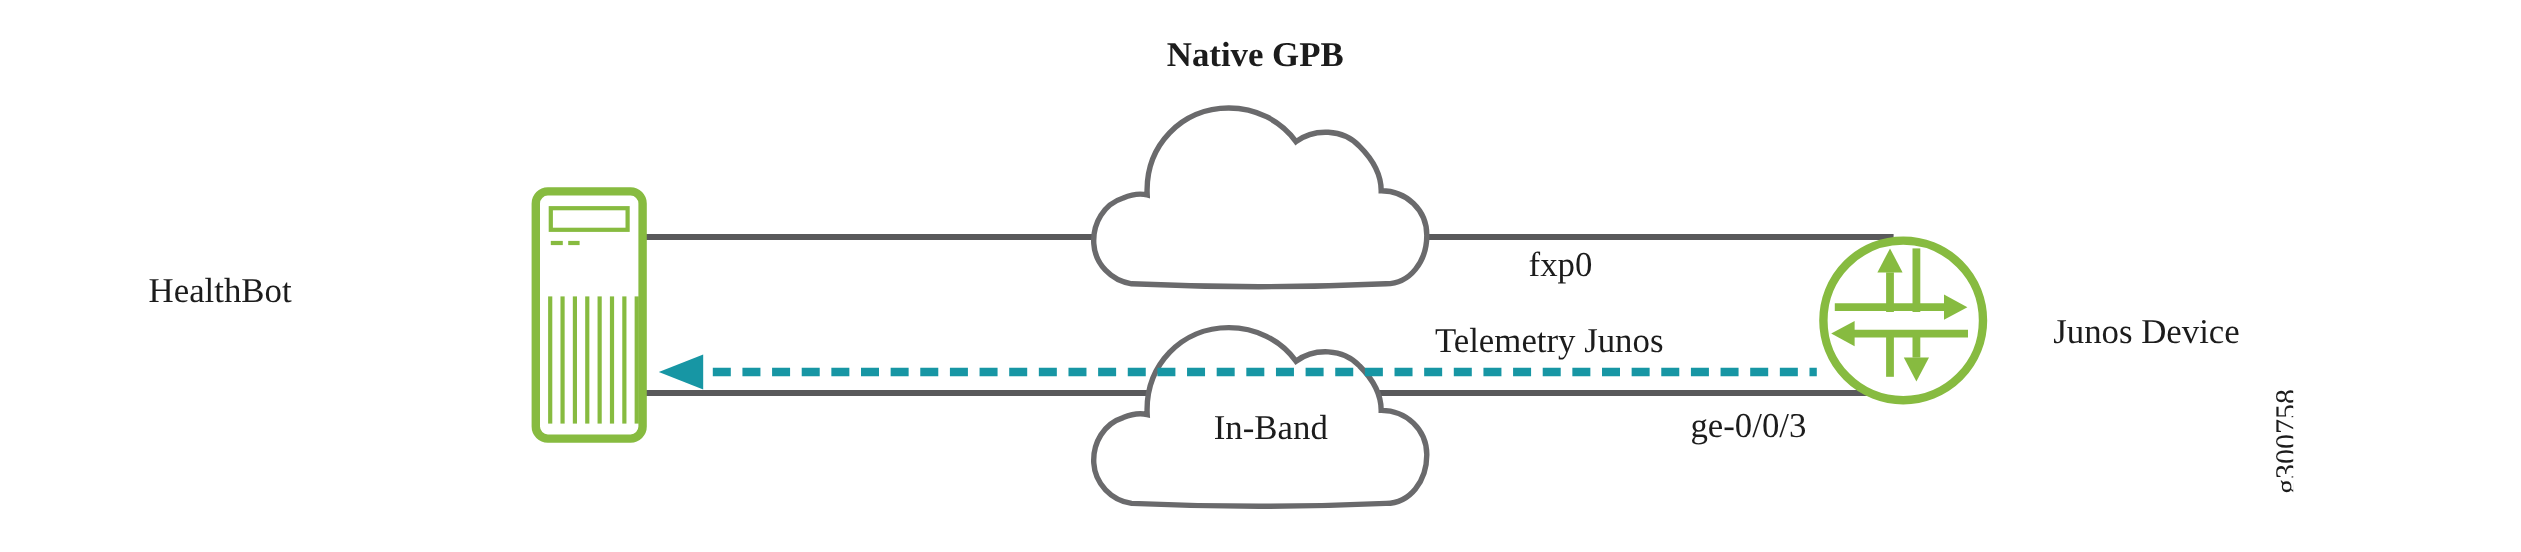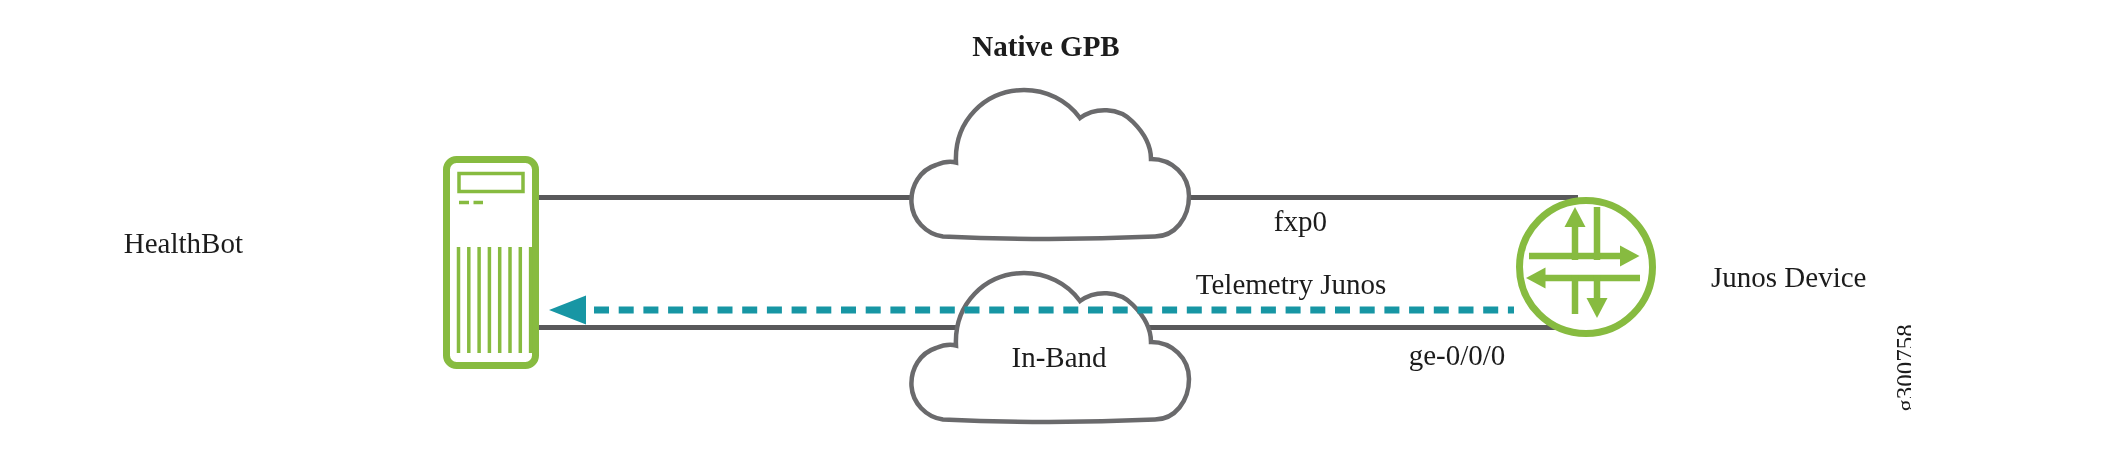--- a/index.html
+++ b/index.html
@@ -109,19 +109,19 @@
 
   <div class="label vcenter right-anchor" style="right:1668px; top:244px;">HealthBot</div>
 
 
   <div class="label centered" style="left:1059px; top:358px;">In-Band</div>
 
   <div class="label centered" style="left:1291px; top:285px;">Telemetry Junos</div>
 
   <div class="label vcenter right-anchor" style="right:584px; top:222px;">fxp0</div>
 
-  <div class="label centered" style="left:1457px; top:356px;">ge-0/0/0</div>
+  <div class="label centered" style="left:1457px; top:356px;">ge-0/0/3</div>
 
   <div class="label vcenter" style="left:1676px; top:278px;margin-left:35px;">Junos Device</div>
 
   <div class="label figure-num" style="left:1906px; top:368px;">g300758</div>
 
 </div>
 
 </body></html>

